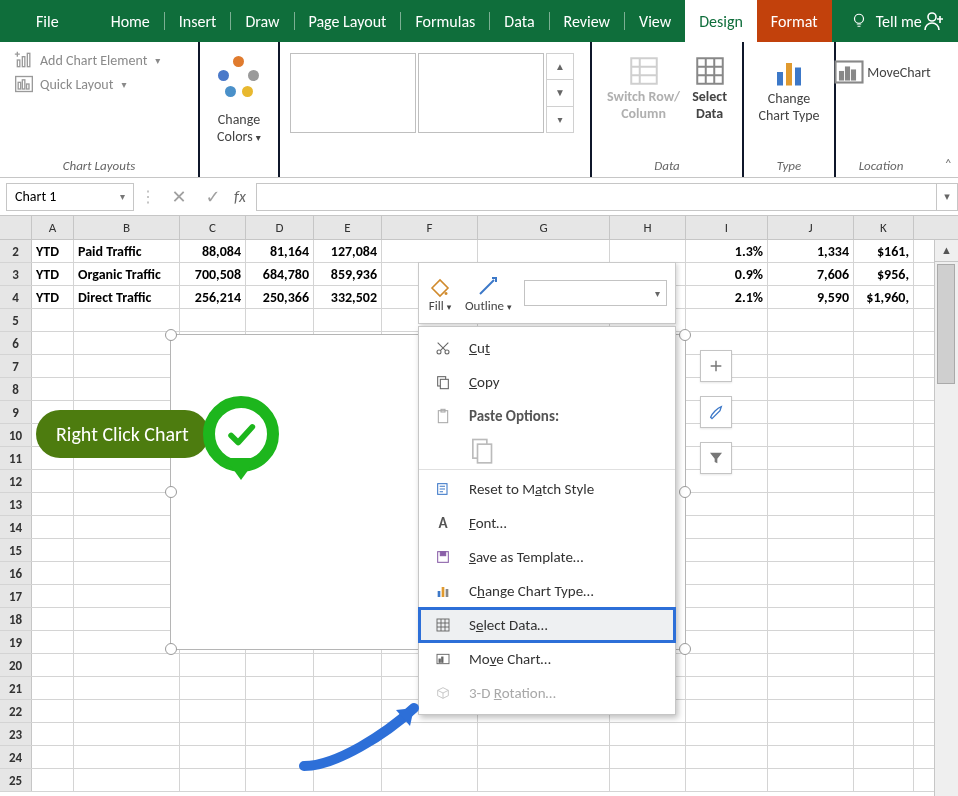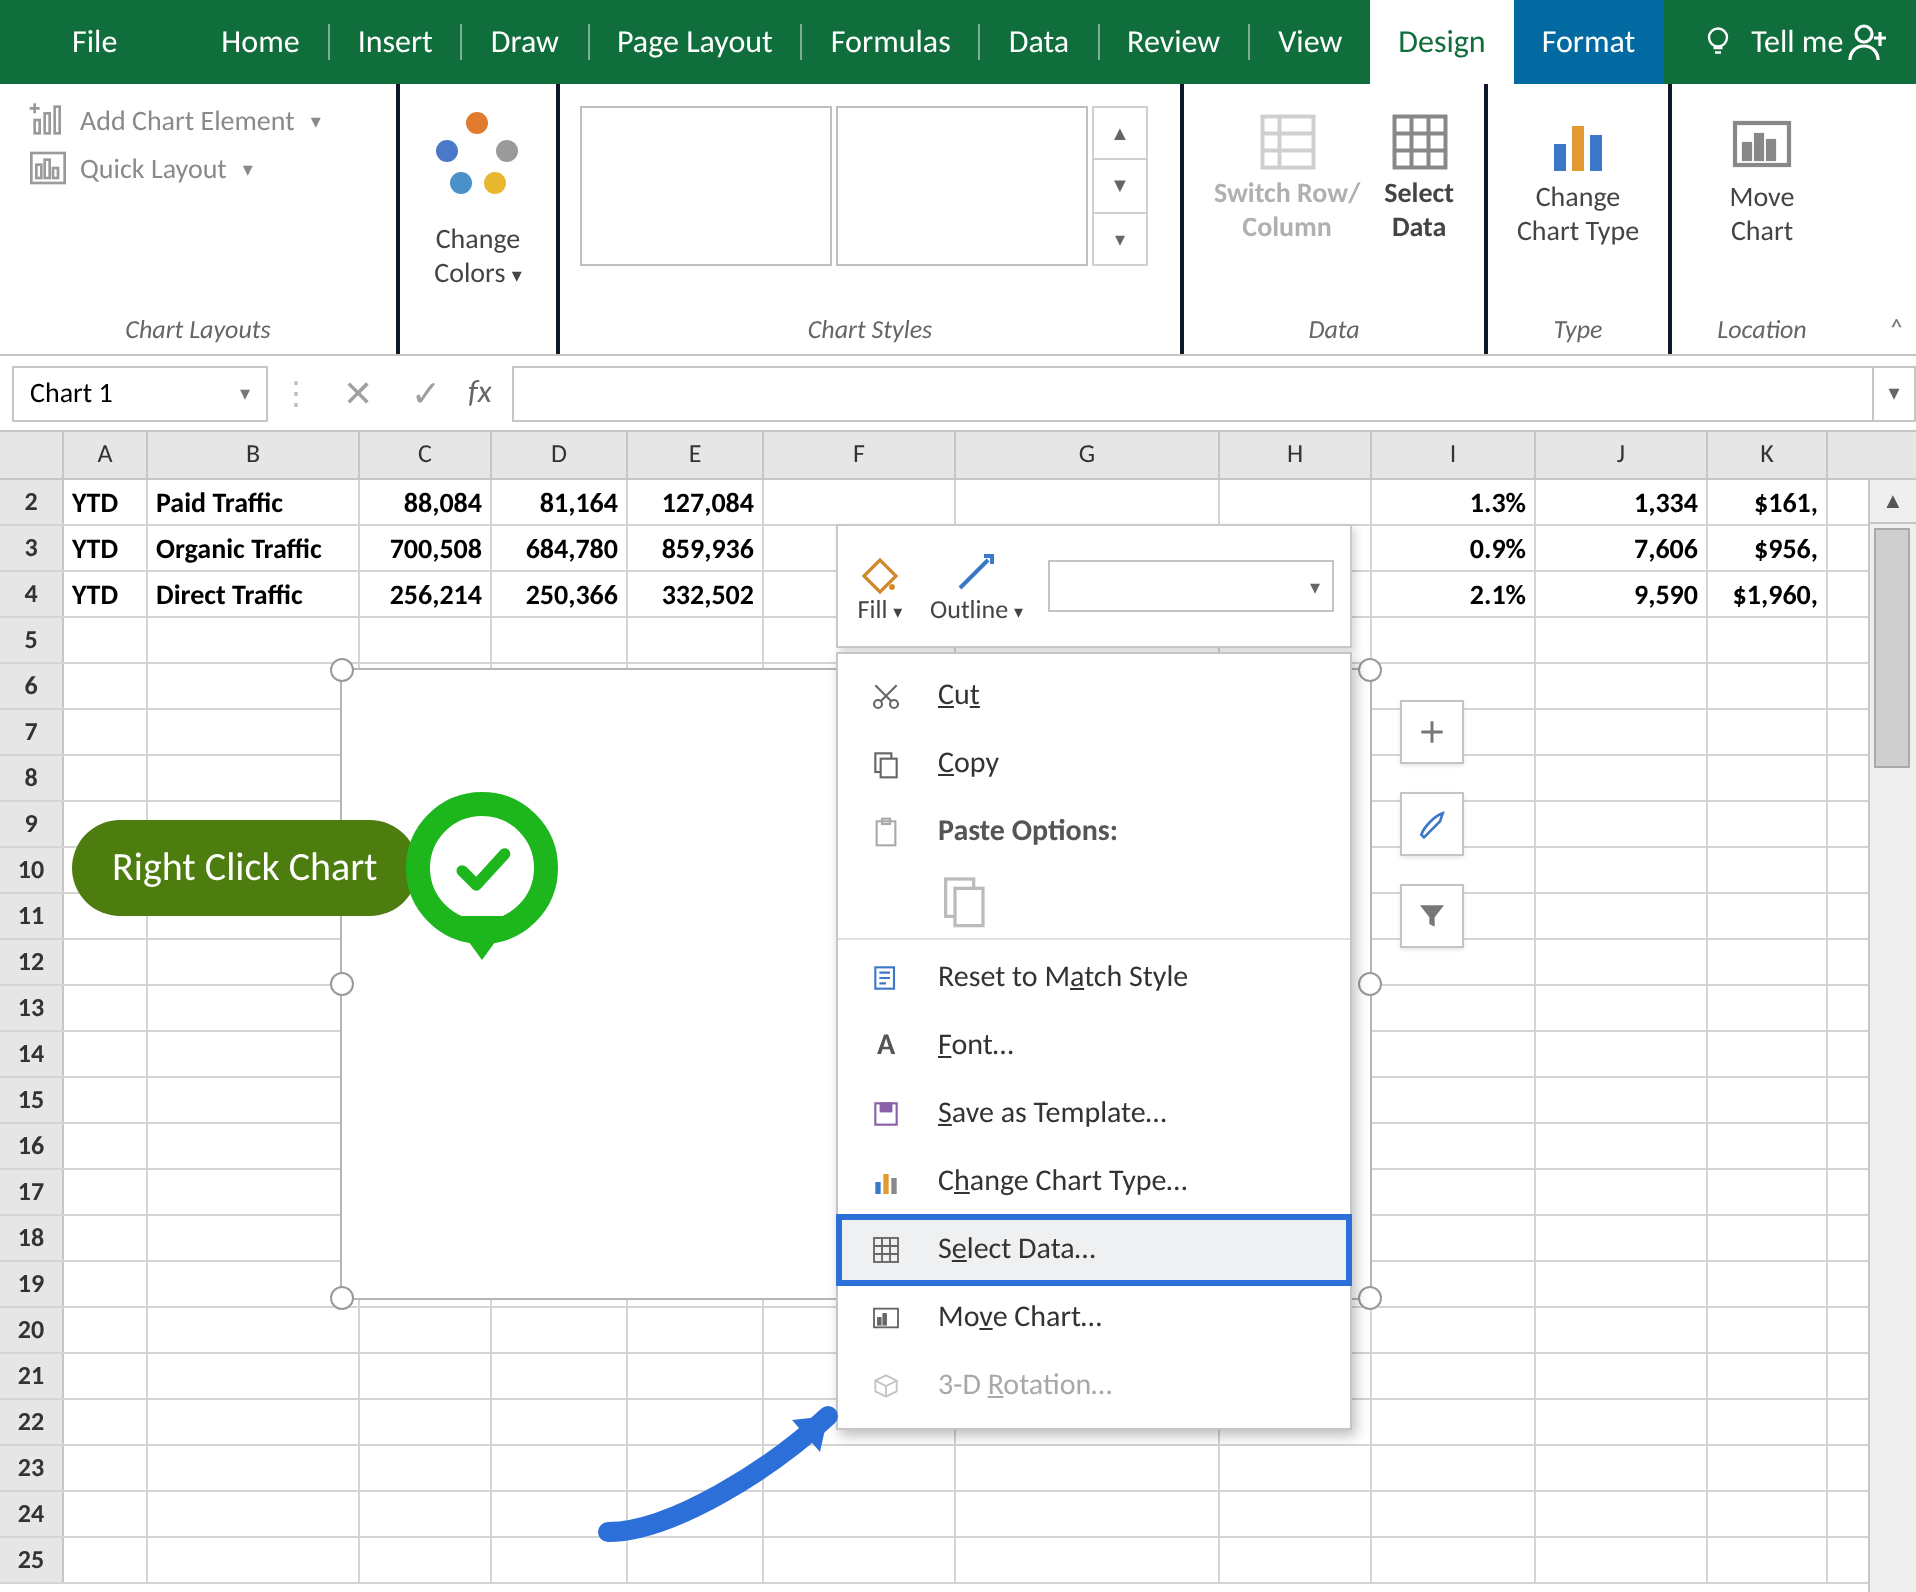--- a/index.html
+++ b/index.html
@@ -3,21 +3,21 @@
 <meta charset="utf-8">
 <style>
 * { margin:0; padding:0; box-sizing:border-box; font-family:"Segoe UI","Calibri",sans-serif; }
 body { width:958px; height:796px; background:#fff; overflow:hidden; position:relative; }
 
 
 .tabstrip { height:42px; background:#0f6e3b; display:flex; align-items:center; padding-left:22px; color:#fff; font-size:16px; position:relative; }
 .tabstrip .tab { padding:12px 14px; height:42px; display:flex; align-items:center; cursor:pointer; white-space:nowrap; }
 .tabstrip .sep { width:1px; height:18px; background:rgba(255,255,255,.45); }
 .tabstrip .tab.des { background:#fff; color:#0f6e3b; }
-.tabstrip .tab.fmt { background:#0369a1; }
+.tabstrip .tab.fmt { background:#c2410c; }
 .tabstrip .tell { display:flex; align-items:center; gap:8px; padding:0 18px; }
 .tabstrip .tell svg, .tabstrip .share svg { display:block; }
 .tabstrip .share { position:absolute; right:12px; top:0; height:42px; display:flex; align-items:center; }
 
 
 .ribbon { height:136px; border-bottom:1px solid #c6c6c6; background:#fff; display:flex; position:relative; }
 .rgroup { border-right:2px solid #0f172a; display:flex; flex-direction:column; justify-content:space-between; padding:6px 10px 2px; }
 .rgroup .glabel { text-align:center; font-size:13px; color:#666; padding:4px 0 2px;font-style:italic; }
 
 .g-layouts { width:200px; }
@@ -40,21 +40,21 @@
 
 .g-data { width:152px; display:flex; flex-direction:column; align-items:center; }
 .g-data .row { display:flex; gap:12px; margin-top:6px; }
 .g-data .big { display:flex; flex-direction:column; align-items:center; font-size:14px; color:#444; }
 .g-data .big.dim { color:#b0b0b0; }
 
 .g-type { width:92px; align-items:center; }
 .g-type .big { display:flex; flex-direction:column; align-items:center; font-size:14px; color:#444; margin-top:6px; text-align:center; }
 
 .g-loc { width:90px; align-items:center; }
-.g-loc .big { display:flex; flex-direction:column; align-items:center; font-size:14px; color:#444; margin-top:6px; }
+.g-loc .big { display:flex; flex-direction:row; align-items:center; font-size:14px; color:#444; margin-top:6px; }
 
 .ribbon .collapse { position:absolute; right:6px; bottom:4px; font-size:14px; color:#777; }
 
 
 .fbar { height:38px; border-bottom:1px solid #c6c6c6; display:flex; align-items:center; }
 .namebox { width:128px; height:28px; border:1px solid #c6c6c6; margin-left:6px; display:flex; align-items:center; padding:0 8px; font-size:14px; }
 .namebox .dd { margin-left:auto; font-size:10px; color:#777; }
 .dotgrip { width:28px; display:flex; align-items:center; justify-content:center; color:#bbb; font-size:16px; }
 .fbtn { width:34px; display:flex; align-items:center; justify-content:center; color:#a0a0a0; font-size:18px; }
 .fxlabel { font-style:italic; font-size:16px; color:#666; margin:0 10px 0 4px; }
@@ -193,21 +193,20 @@
   <div class="rgroup g-styles">
     <div class="thumbrow">
       <div class="thumb"></div>
       <div class="thumb"></div>
       <div class="thumbpager">
           <div>▲</div>
           <div>▼</div>
           <div>▾</div>
         </div>
     </div>
-    <div class="glabel">Chart Styles</div>
   </div>
 
   <div class="rgroup g-data">
     <div class="row" style="border:none;height:auto">
       <div class="big dim">
         <svg width="34" height="34" viewBox="0 0 24 24" fill="none" stroke="#cfcfcf" stroke-width="1.4">
             <rect x="3" y="3" width="18" height="18"></rect>
             <path d="M3 9h18M3 15h18M9 3v18"></path>
           </svg>
         <span>Switch Row/</span>

